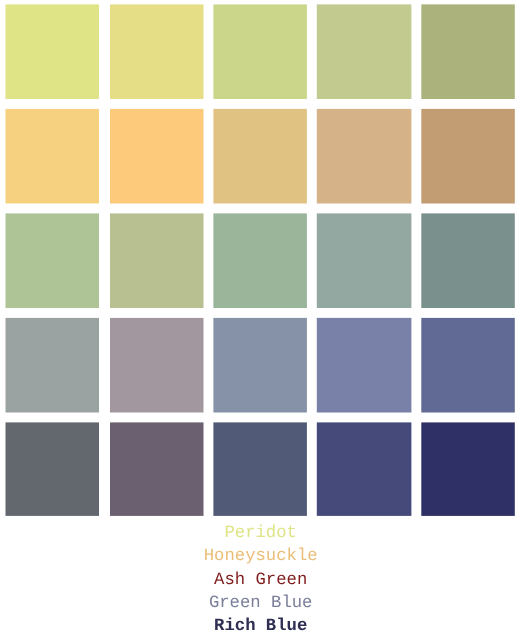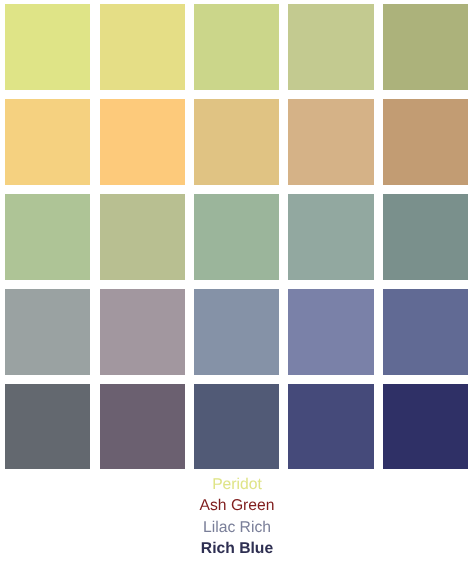--- a/index.html
+++ b/index.html
@@ -42,21 +42,21 @@
     background: #ffffff;
   }
   #labels {
     position: absolute;
     left: 0;
     top: 474px;
     width: 474px;
     text-align: center;
   }
   .label {
-    font-family: Liberation Sans, sans-serif;
+    font-family: Liberation Mono, monospace;
     font-size: 15.7px;
     line-height: 21.35px;
     letter-spacing: 0;
     white-space: pre;
     font-weight: normal;
     -webkit-font-smoothing: antialiased;
     text-rendering: geometricPrecision;
     transform: translateZ(0);
   }
   .label.is-bold { font-weight: bold; }
@@ -105,18 +105,19 @@
       <div class="swatch" style="background: rgb(107, 96, 112);"></div>
       <div class="swatch" style="background: rgb(81, 90, 118);"></div>
       <div class="swatch" style="background: rgb(69, 74, 122);"></div>
       <div class="swatch" style="background: rgb(47, 48, 102);"></div>
     </div>
 
   </div>
 
   <div id="labels">
     <div class="label" style="color: rgb(223, 228, 135);">Peridot</div>
+    <div class="label" style="color: rgb(235, 190, 119);">Honeysuckle</div>
     <div class="label" style="color: #7f1d1d;">Ash Green</div>
-    <div class="label" style="color: rgb(122, 127, 153);">Lilac Rich</div>
+    <div class="label" style="color: rgb(122, 127, 153);">Green Blue</div>
     <div class="label is-bold" style="color: rgb(46, 47, 82);">Rich Blue</div>
   </div>
 
 </div>
 
 </body></html>

